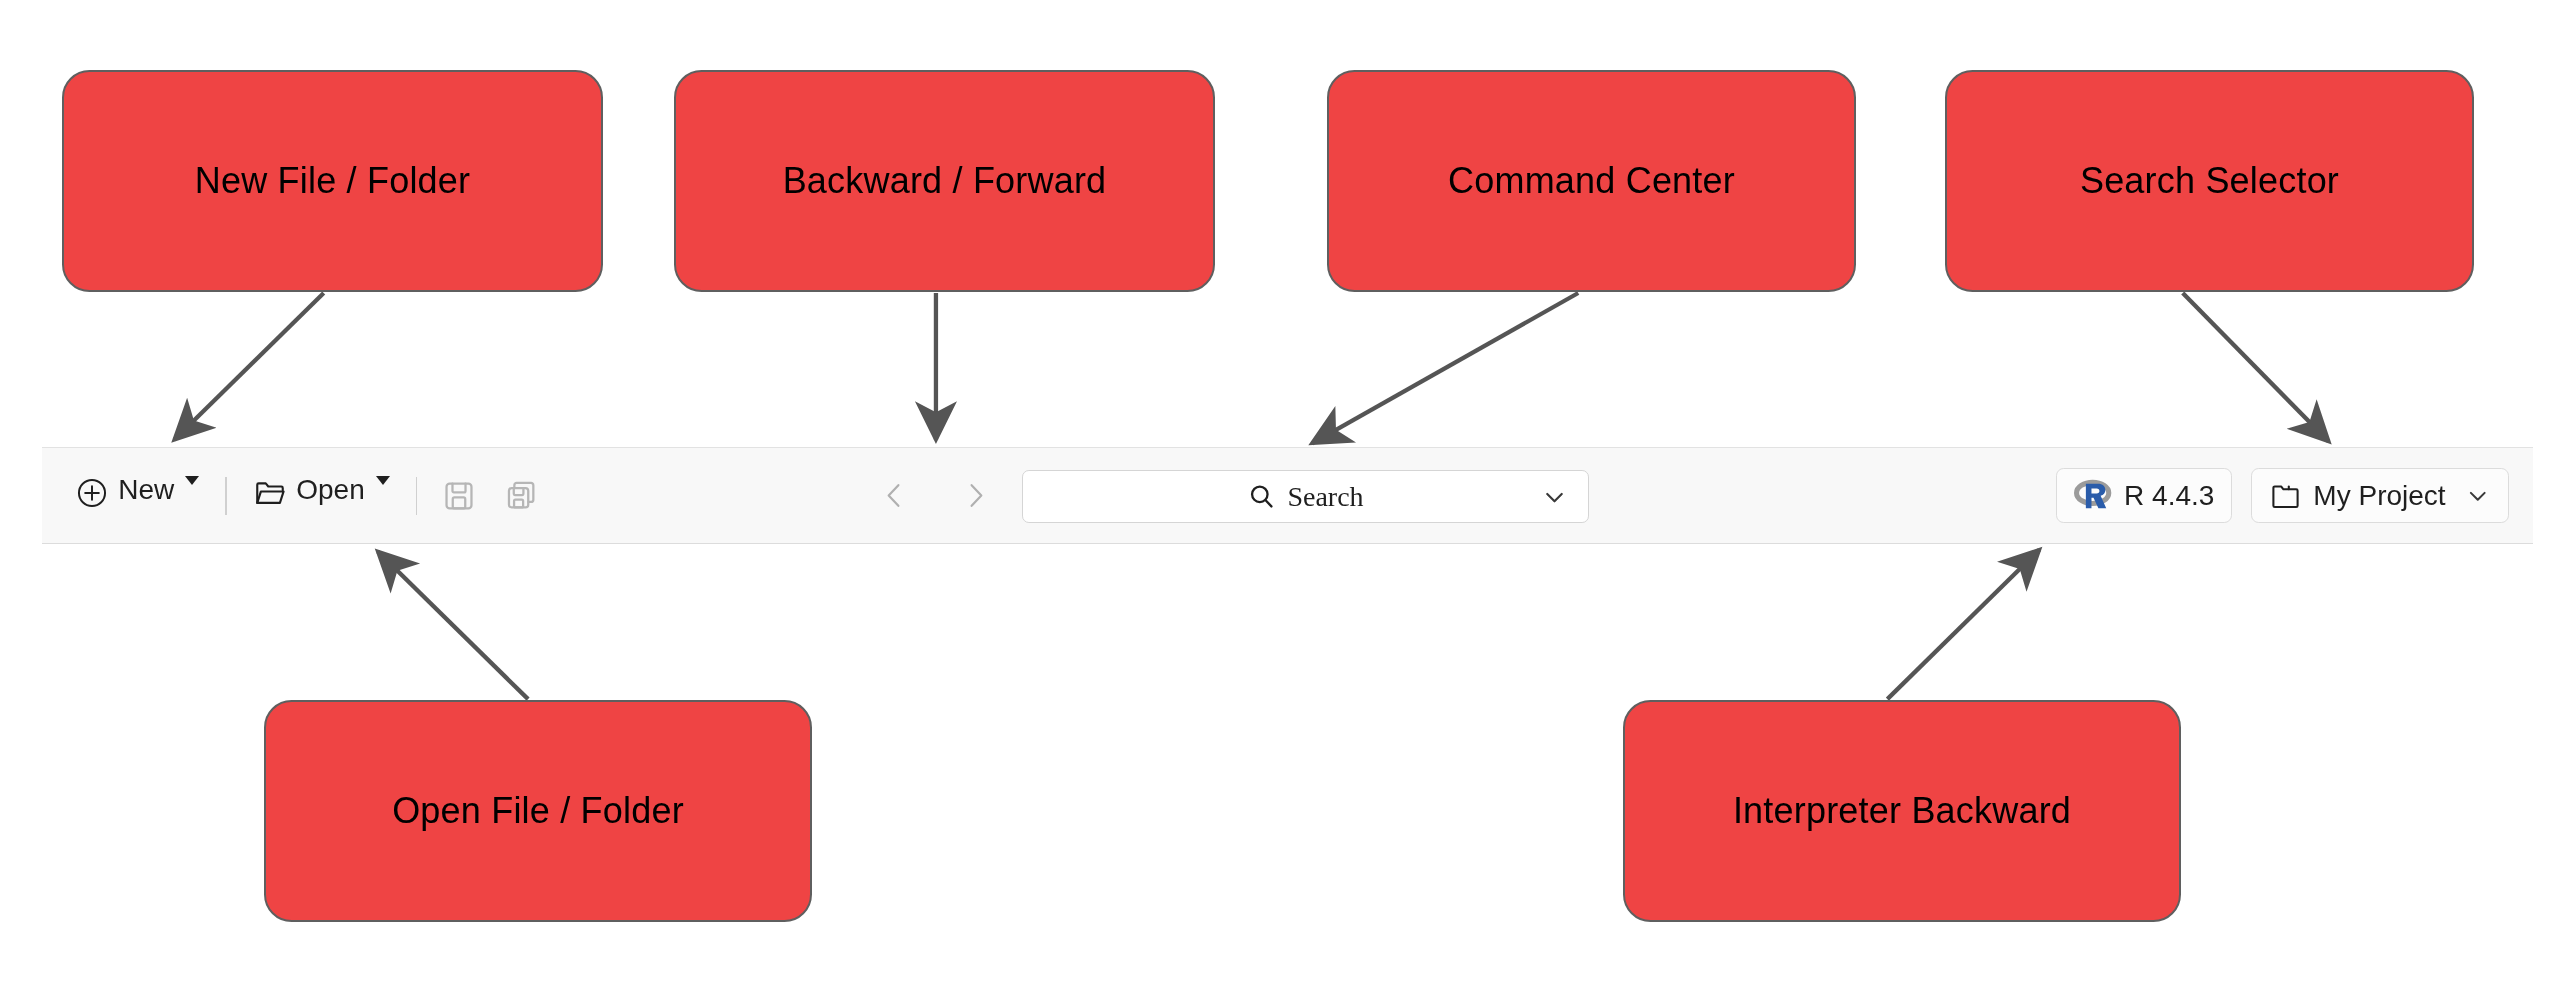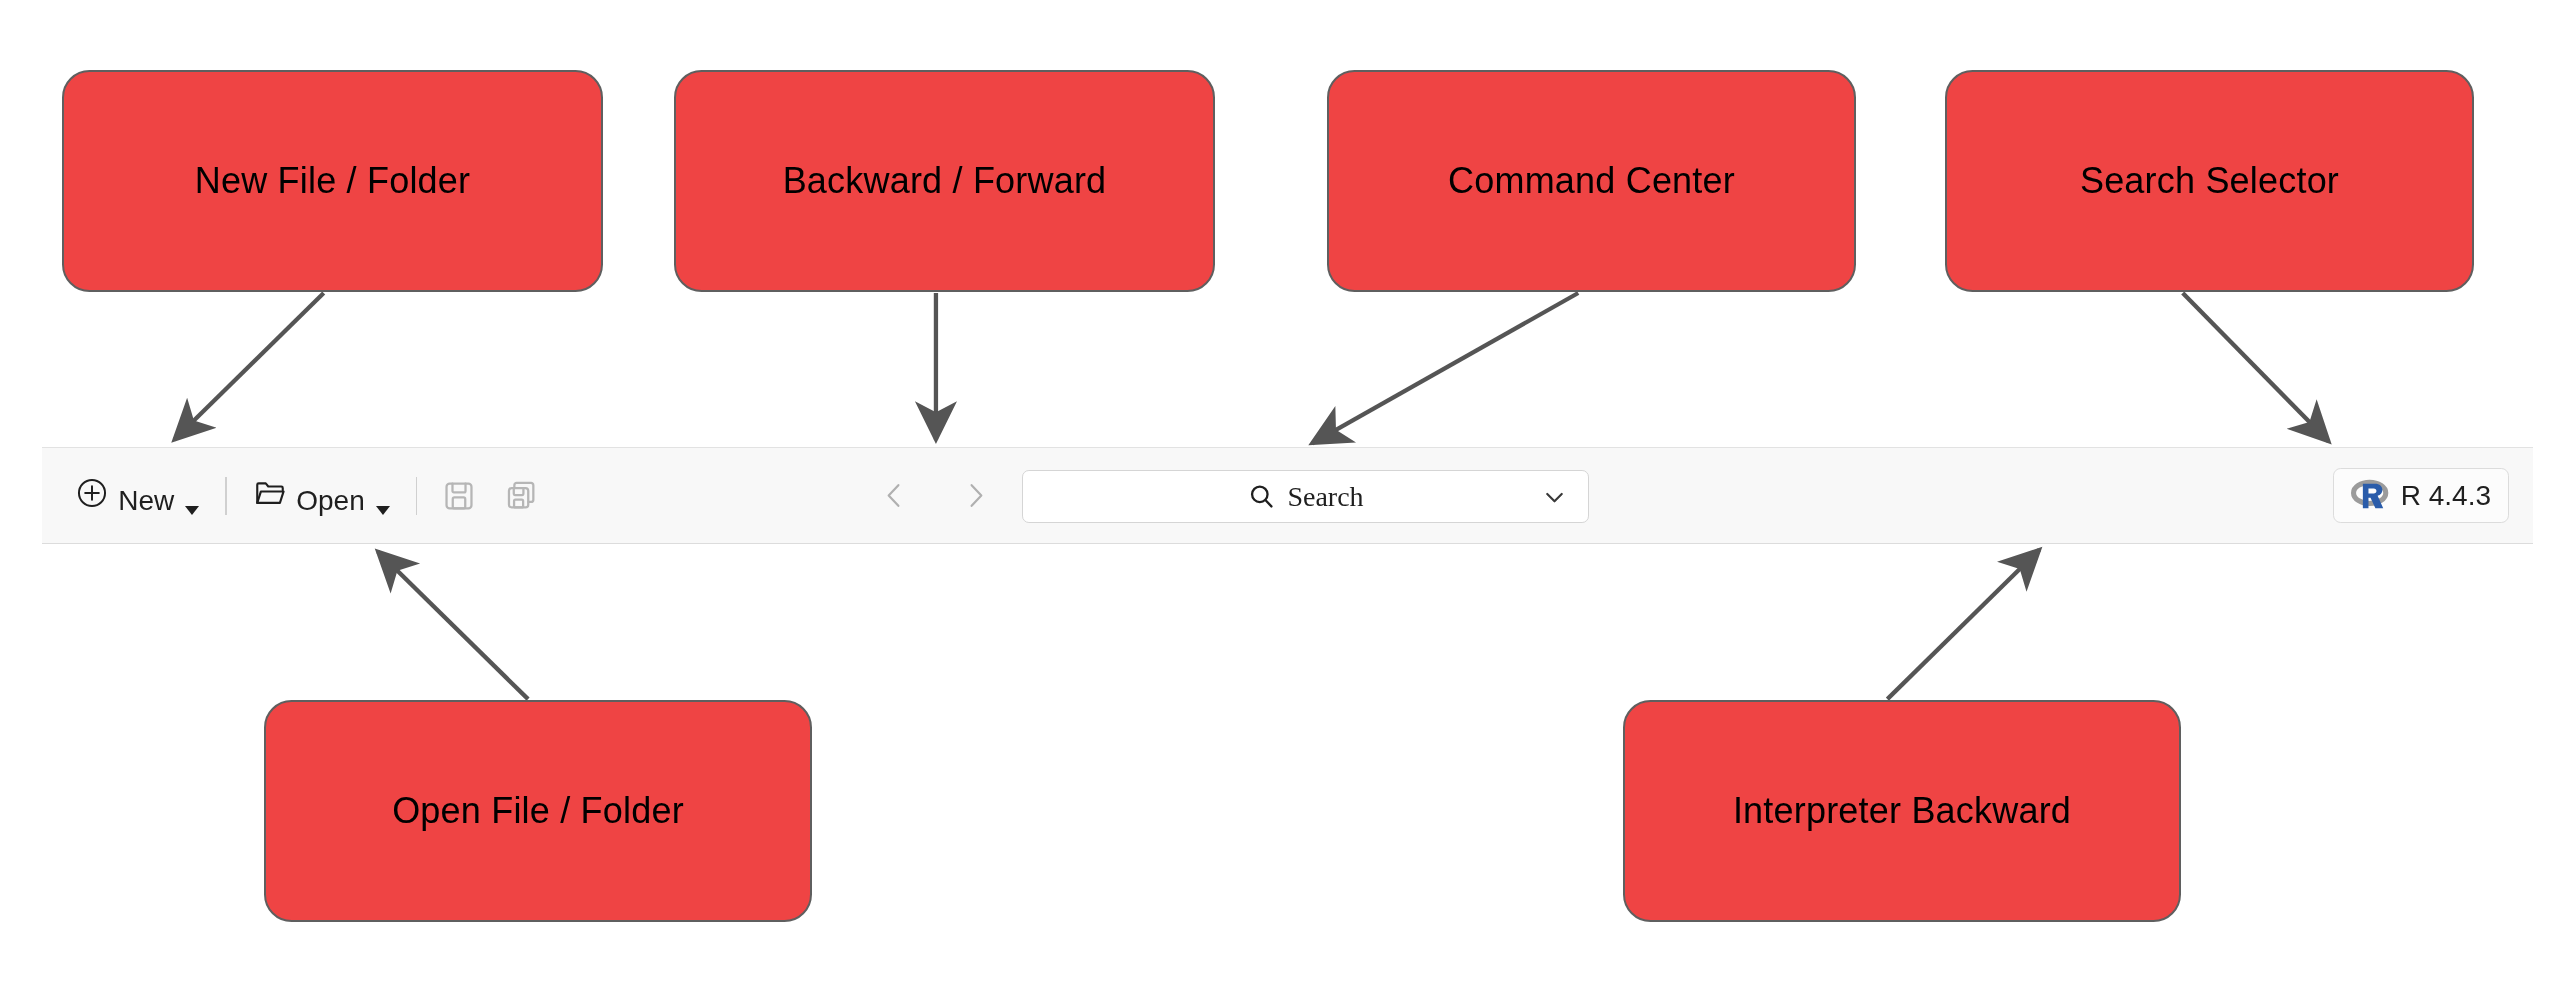--- a/index.html
+++ b/index.html
@@ -70,21 +70,21 @@
   .tb-spacer { flex: 1; }
   .tb-right {
     display: flex;
     align-items: center;
     padding-right: 24px;
     gap: 19px;
   }
 
   .tb-btn {
     display: flex;
-    align-items: flex-end;
+    align-items: flex-start;
     gap: 9.4px;
     padding: 5.2px 6.9px;
     border-radius: 5.2px;
     cursor: default;
     color: #1f1f1f;
     font-size: 28px;
     line-height: 1;
   }
   .tb-btn .caret {
     width: 0; height: 0;
@@ -281,20 +281,34 @@
       <span class="rlogo">
         <svg width="39" height="33" viewBox="0 0 46 38" xmlns="http://www.w3.org/2000/svg">
           <ellipse cx="22" cy="16" rx="19" ry="12.5" fill="none" stroke="#9b9b9b" stroke-width="6"></ellipse>
           <path d="M14 5 h14 c6 0 9 3.2 9 7.6 0 3.6 -2.2 6 -5.6 6.8 L38 34 h-9.2 L23 21.6 h-2.4 V34 H14 Z
                    M20.6 10.8 v5.9 h6.1 c2.2 0 3.3 -1.1 3.3 -2.9 0 -1.9 -1.1 -3 -3.3 -3 Z" fill="#2a5caa"></path>
         </svg>
       </span>
       <span>R 4.4.3</span>
     </div>
 
+    <div class="pill">
+      <span style="display:flex;">
+        <svg width="33" height="33" viewBox="0 0 24 24" fill="none" stroke="#1f1f1f" stroke-width="1.5" stroke-linejoin="round" stroke-linecap="round">
+          <path d="M3.2 19.4V6.4a1 1 0 0 1 1-1h4.6l1.7 2.1h9.3a1 1 0 0 1 1 1v10.9a1 1 0 0 1-1 1H4.2a1 1 0 0 1-1-1z"></path>
+          <line x1="14.4" y1="5.4" x2="14.4" y2="7.5"></line>
+        </svg>
+      </span>
+      <span>My Project</span>
+      <span style="display:flex; margin-left:6.9px;">
+        <svg width="27.5" height="27.5" viewBox="0 0 24 24" fill="none" stroke="#3a3a3a" stroke-width="1.8" stroke-linecap="round" stroke-linejoin="round">
+          <polyline points="6,9.5 12,15.5 18,9.5"></polyline>
+        </svg>
+      </span>
+    </div>
 
   </div>
 </div>
 
 <div id="command-center">
   <span style="display:flex;">
     <svg width="29" height="29" viewBox="0 0 24 24" fill="none" stroke="#1f1f1f" stroke-width="1.9" stroke-linecap="round">
       <circle cx="10.6" cy="10.2" r="6.4"></circle>
       <line x1="15.4" y1="15.1" x2="20.2" y2="20.2"></line>
     </svg>

